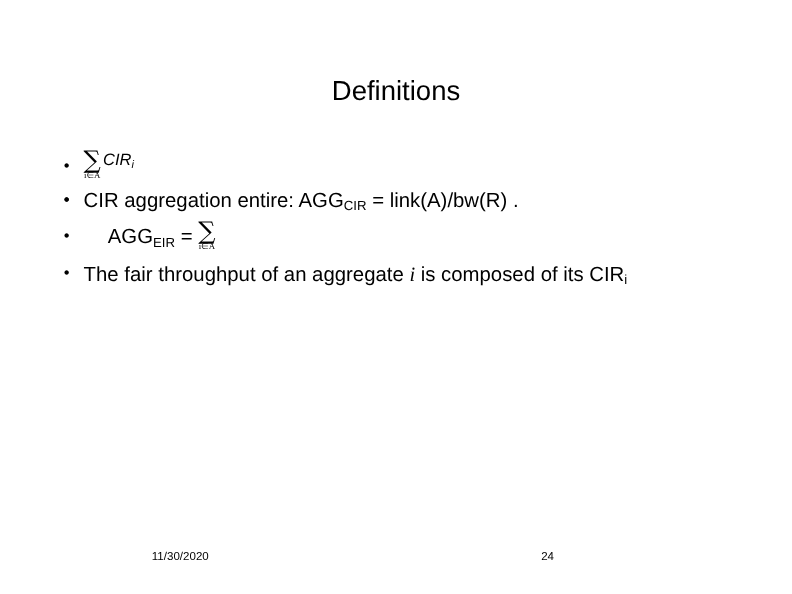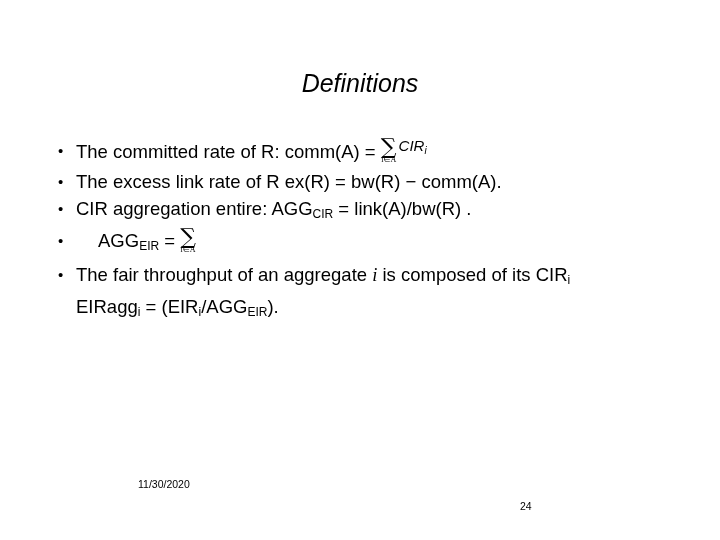--- a/index.html
+++ b/index.html
@@ -24,21 +24,20 @@
   .slide-title {
     position: absolute;
     left: 0;
     top: 68px;
     width: 720px;
     text-align: center;
     font-size: 25px;
     line-height: 30px;
     color: #000000;
     font-family: "Liberation Sans", sans-serif;
-    font-style: italic;
   }
   .body-block {
     position: absolute;
     left: 38px;
     top: 138px;
     width: 648px;
   }
   ul.level1 {
     list-style: none;
     margin: 0;
@@ -107,71 +106,69 @@
   }
   .agg-eir-line {
     padding-left: 60px;
     font-size: 18.5px;
     line-height: 25.5px;
     height: 34px;
   }
   .footer-date {
     position: absolute;
     left: 138px;
-    top: 478px;
+    top: 500px;
     font-size: 10.5px;
     color: #000000;
   }
   .footer-num {
     position: absolute;
-    left: 520px;
+    left: 492px;
     top: 500px;
     font-size: 10.5px;
     color: #000000;
   }
 </style>
 </head>
 <body>
 
 <div class="slide">
 
   <div class="slide-title">Definitions</div>
 
   <div class="body-block">
     <ul class="level1">
 
       <li>
         <span class="bullet">•</span>
-        <span>The committed rate of R: comm(A) = </span><span class="eq-inline"><span class="sigma-wrap"><span class="sigma">∑</span><span class="limit">i∈A</span></span><span class="eq-body"><span>CIR</span><span class="sub-i">i</span></span></span>
+        <span class="eq-inline"><span class="sigma-wrap"><span class="sigma">∑</span><span class="limit">i∈A</span></span><span class="eq-body"><span>CIR</span><span class="sub-i">i</span></span></span>
       </li>
 
       <li>
         <span class="bullet">•</span>
-        <span>The excess link rate of R ex(R) = bw(R) − comm(A).</span>
       </li>
 
       <li>
         <span class="bullet">•</span>
         <span>CIR aggregation entire: AGG</span><span class="sub">CIR</span><span> = link(A)/bw(R) .</span>
       </li>
 
       <li>
         <span class="bullet">•</span>
       </li>
     </ul>
 
     <div class="agg-eir-line">
       <span>AGG</span><span class="sub">EIR</span><span> = </span><span class="eq-inline"><span class="sigma-wrap"><span class="sigma">∑</span><span class="limit">i∈A</span></span></span>
     </div>
 
     <ul class="level1">
       <li>
         <span class="bullet">•</span>
         <span>The fair throughput of an aggregate </span><span class="ital">i</span><span> is composed of its CIR</span><span class="sub">i</span>
-        <div><span>EIRagg</span><span class="sub">i</span><span> = (EIR</span><span class="sub">i</span><span>/AGG</span><span class="sub">EIR</span><span>).</span></div>
       </li>
     </ul>
   </div>
 
   <div class="footer-date">11/30/2020</div>
   <div class="footer-num">24</div>
 
 </div>
 
 </body></html>

